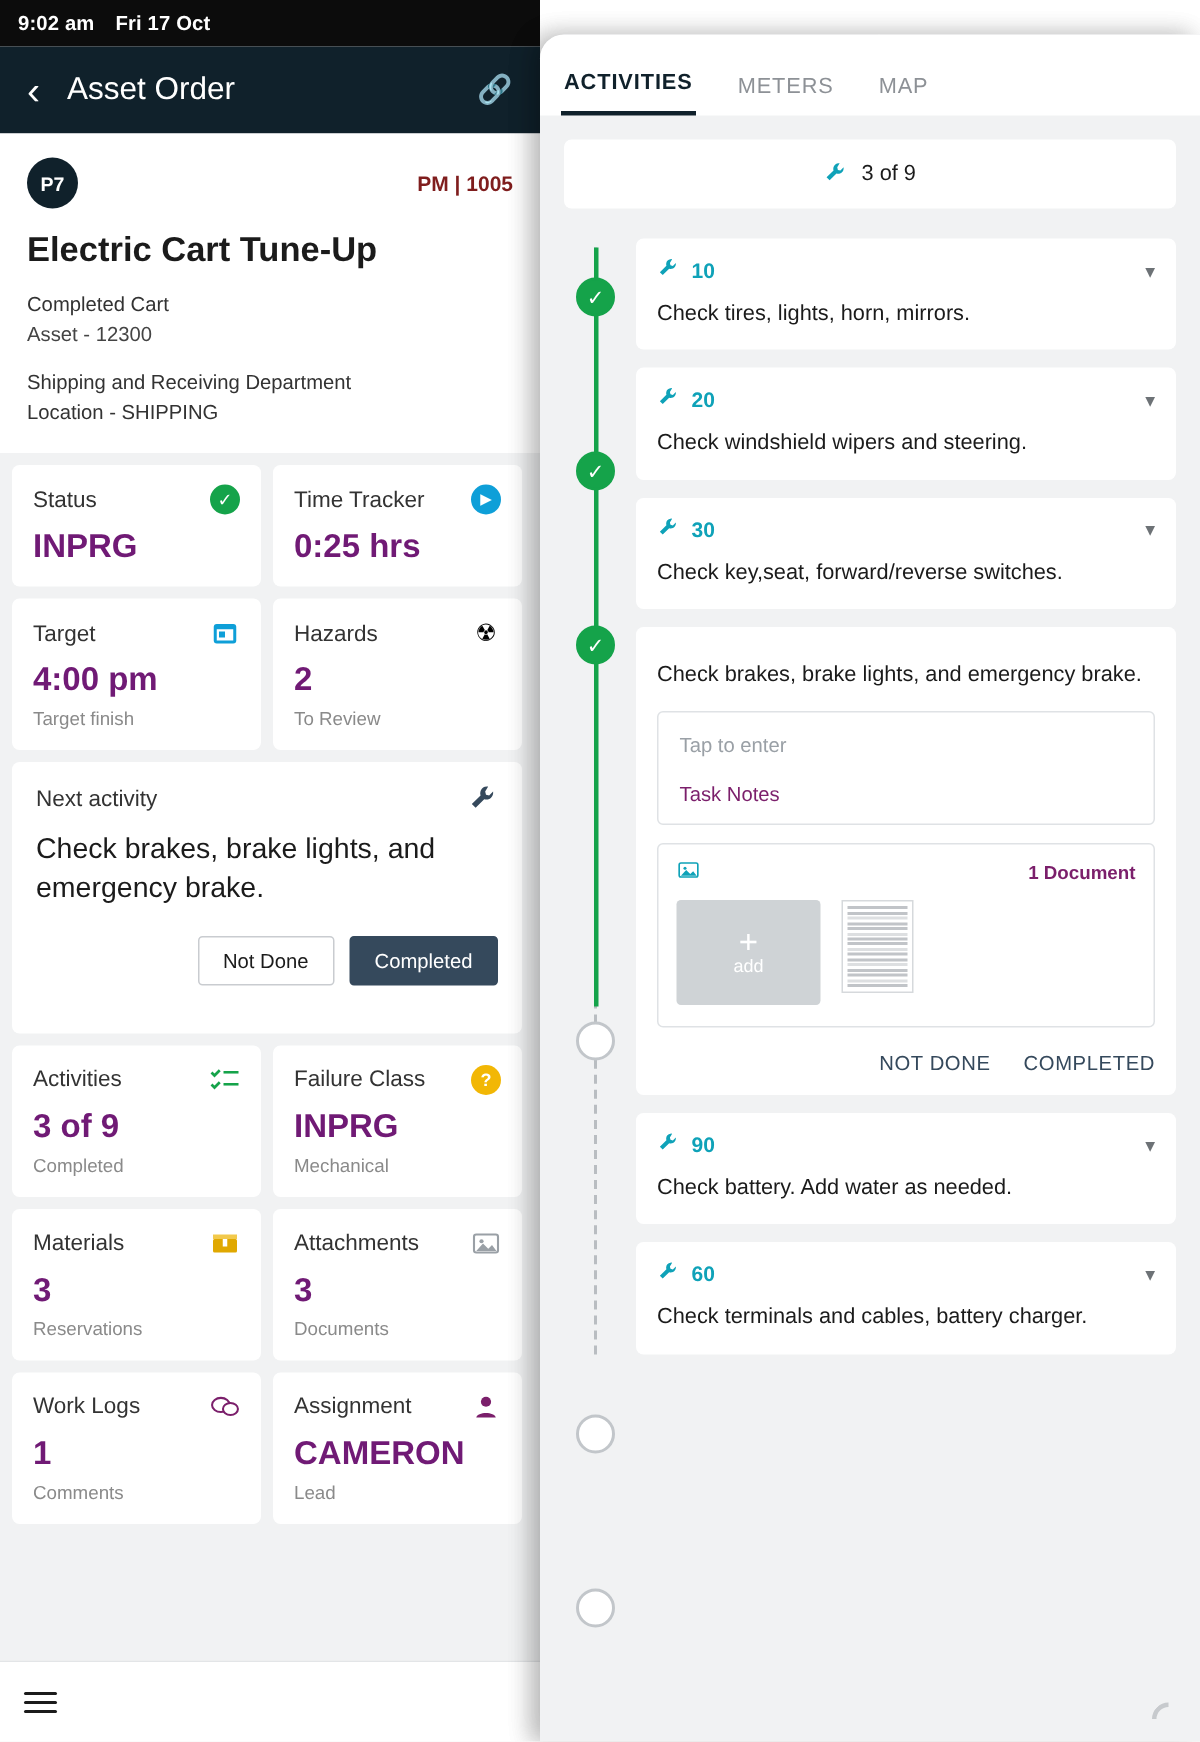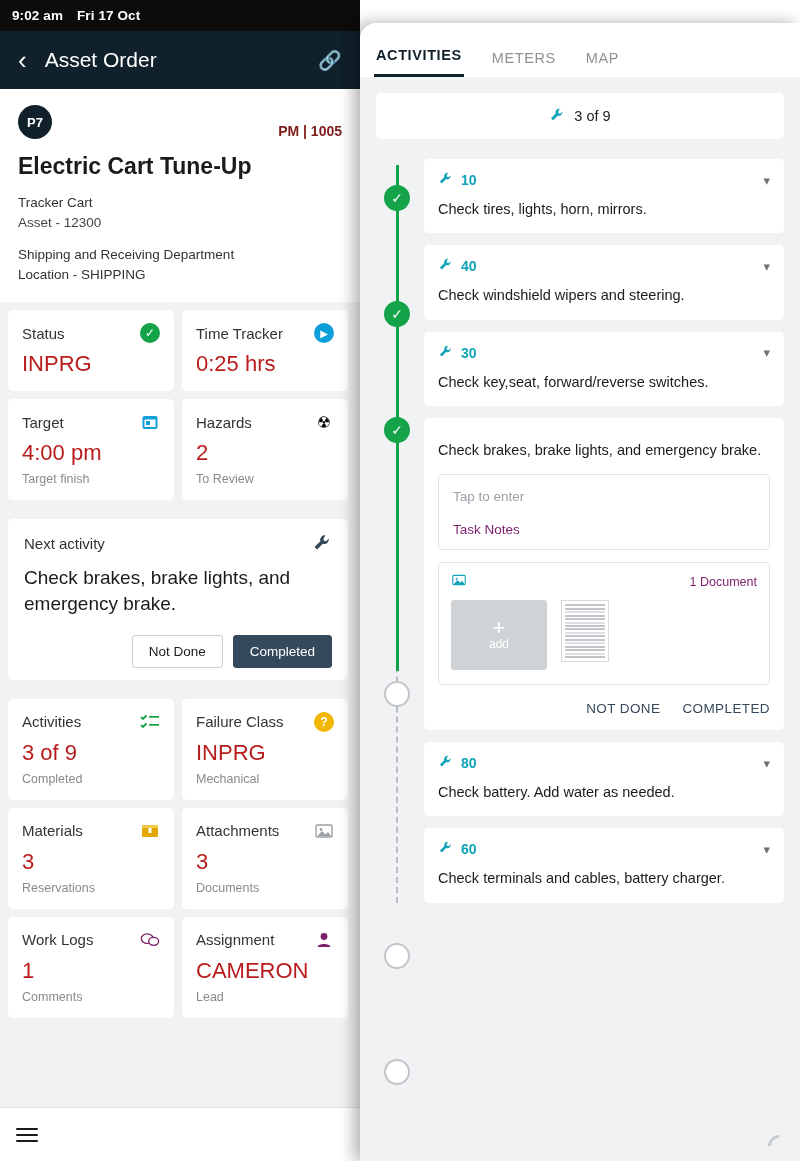--- a/index.html
+++ b/index.html
@@ -38,51 +38,51 @@
   .topbar .title { font-size: 21px; font-weight: 400; flex: 1; }
   .topbar .link-ic { font-size: 19px; color: #fff; }
 
   .leftscroll { flex: 1; overflow: hidden; background: #f1f2f3; }
 
   .wo-head { background: #fff; padding: 16px 18px 18px; }
   .p7 {
     width: 34px; height: 34px; border-radius: 50%; background: #10212b; color: #fff;
     display: flex; align-items: center; justify-content: center; font-size: 13px; font-weight: 600;
   }
-  .wo-head-row { display: flex; align-items: flex-end; justify-content: space-between; }
+  .wo-head-row { display: flex; align-items: center; justify-content: space-between; }
   .pm-id { color: #7f1d1d; font-size: 14px; font-weight: 600; }
   .wo-title { font-size: 23px; font-weight: 700; color: #1b1b1b; margin-top: 14px; }
   .wo-sub { margin-top: 13px; font-size: 13.5px; color: #333; line-height: 1.45; }
   .wo-sub .muted { color: #444; }
   .wo-sub2 { margin-top: 13px; font-size: 13.5px; color: #333; line-height: 1.45; }
 
   .tiles { display: flex; flex-wrap: wrap; gap: 8px; padding: 8px; }
   .tile {
     width: 166px; background: #fff; border-radius: 5px; padding: 13px 14px 14px;
     min-height: 78px;
   }
   .tile-top { display: flex; align-items: center; justify-content: space-between; }
   .tile-label { font-size: 15px; color: #333; }
-  .tile-value { font-size: 22px; color: #b91c1c; margin-top: 8px; font-weight: 400; }
+  .tile-value { font-size: 22px; color: #701a75; margin-top: 8px; font-weight: 700; }
   .tile-sub { font-size: 12.5px; color: #8a8a8a; margin-top: 6px; }
   .ic { width: 20px; height: 20px; display: inline-flex; align-items: center; justify-content: center; }
   .badge-check {
     width: 20px; height: 20px; border-radius: 50%; background: #15a34a; color: #fff;
     display: inline-flex; align-items: center; justify-content: center; font-size: 12px;
   }
   .badge-play {
     width: 20px; height: 20px; border-radius: 50%; background: #0e9fd8; color: #fff;
     display: inline-flex; align-items: center; justify-content: center; font-size: 10px;
   }
   .badge-q {
     width: 20px; height: 20px; border-radius: 50%; background: #f2b705; color: #fff;
     display: inline-flex; align-items: center; justify-content: center; font-size: 12px; font-weight: 700;
   }
 
-  .next-act { width: 340px; background: #fff; border-radius: 5px; margin: 11px 8px; padding: 14px 16px 12px; }
+  .next-act { width: 340px; background: #fff; border-radius: 5px; margin: 0 8px; padding: 14px 16px 32px; }
   .next-head { display: flex; align-items: center; justify-content: space-between; }
   .next-head .lbl { font-size: 15px; color: #333; }
   .next-text { font-size: 19px; color: #1b1b1b; line-height: 1.35; margin-top: 12px; }
   .next-btns { display: flex; justify-content: flex-end; gap: 10px; margin-top: 18px; }
   .btn {
     font-size: 13.5px; padding: 8px 16px; border-radius: 3px; cursor: pointer; border: 1px solid #c9ccd0; background: #fff; color: #1b1b1b;
   }
   .btn.primary { background: #35495c; color: #fff; border-color: #35495c; }
 
   .bottombar {
@@ -128,21 +128,21 @@
   .chev { color: #6d7276; font-size: 13px; cursor: pointer; }
   .img-ic { color: #0fa2b8; font-size: 14px; }
   .card-text { font-size: 14.5px; color: #1b1b1b; margin-top: 10px; line-height: 1.4; }
 
   .notes-box { border: 1px solid #dfe2e5; border-radius: 4px; margin-top: 14px; padding: 14px 14px 12px; }
   .notes-ph { font-size: 13.5px; color: #9aa0a6; }
   .notes-label { font-size: 13.5px; color: #7b1f6b; margin-top: 18px; }
 
   .doc-box { border: 1px solid #dfe2e5; border-radius: 4px; margin-top: 12px; padding: 10px 12px 14px; }
   .doc-head { display: flex; align-items: center; justify-content: space-between; }
-  .doc-count { font-size: 12.5px; color: #7b1f6b; }
+  .doc-count { font-size: 12.5px; color: #7b1f6b; font-weight: bold; }
   .doc-row { display: flex; gap: 14px; margin-top: 10px; align-items: flex-start; }
   .add-tile {
     width: 96px; height: 70px; background: #cfd3d6; border-radius: 3px; color: #fff;
     display: flex; flex-direction: column; align-items: center; justify-content: center; font-size: 12px; cursor: pointer;
   }
   .add-tile .plus { font-size: 22px; line-height: 18px; }
   .doc-thumb {
     width: 48px; height: 62px; background: #fff; border: 1px solid #d6d9dc; overflow: hidden;
     display: flex; flex-direction: column; padding: 3px; gap: 1.5px;
   }
@@ -191,21 +191,21 @@
 
     <div class="leftscroll">
 
       <div class="wo-head">
         <div class="wo-head-row">
           <div class="p7">P7</div>
           <div class="pm-id">PM | 1005</div>
         </div>
         <div class="wo-title">Electric Cart Tune-Up</div>
         <div class="wo-sub">
-          <div>Tracker Cart</div>
+          <div>Completed Cart</div>
           <div class="muted">Asset - 12300</div>
         </div>
         <div class="wo-sub2">
           <div>Shipping and Receiving Department</div>
           <div class="muted">Location - SHIPPING</div>
         </div>
       </div>
 
       <div class="tiles">
         <div class="tile">
@@ -390,21 +390,21 @@
         </div>
 
         <div class="node done" style="top:142px">✓</div>
         <div class="card">
           <div class="card-head">
             <span class="wrench">
               <svg width="15" height="15" viewBox="0 0 22 22">
                   <path d="M14.8 2.6a5 5 0 0 0-5.6 6.5L2.8 15.4l2.8 2.8 6.3-6.3a5 5 0 0 0 6.5-5.6l-2.9 2.9-2.3-.6-.6-2.3z" fill="#0fa2b8"></path>
                 </svg>
             </span>
-            <span class="card-num">40</span>
+            <span class="card-num">20</span>
             <span class="spacer"></span>
             <span class="chev">▾</span>
           </div>
           <div class="card-text">Check windshield wipers and steering.</div>
         </div>
 
         <div class="node done" style="top:258px">✓</div>
         <div class="card">
           <div class="card-head">
             <span class="wrench">
@@ -472,21 +472,21 @@
         </div>
 
         <div class="node" style="top:784px"></div>
         <div class="card">
           <div class="card-head">
             <span class="wrench">
               <svg width="15" height="15" viewBox="0 0 22 22">
                   <path d="M14.8 2.6a5 5 0 0 0-5.6 6.5L2.8 15.4l2.8 2.8 6.3-6.3a5 5 0 0 0 6.5-5.6l-2.9 2.9-2.3-.6-.6-2.3z" fill="#0fa2b8"></path>
                 </svg>
             </span>
-            <span class="card-num">80</span>
+            <span class="card-num">90</span>
             <span class="spacer"></span>
             <span class="chev">▾</span>
           </div>
           <div class="card-text">Check battery. Add water as needed.</div>
         </div>
 
         <div class="node" style="top:900px"></div>
         <div class="card">
           <div class="card-head">
             <span class="wrench">

